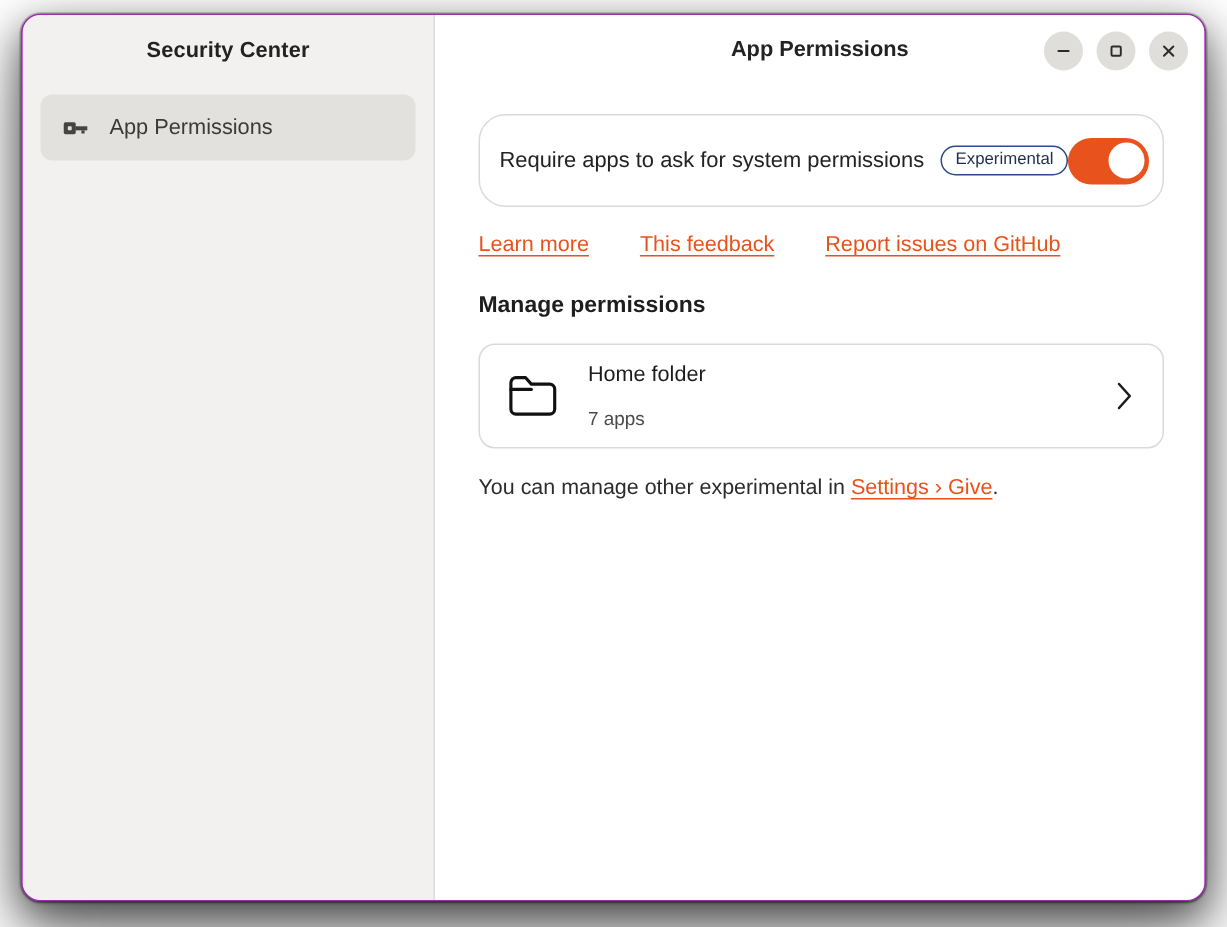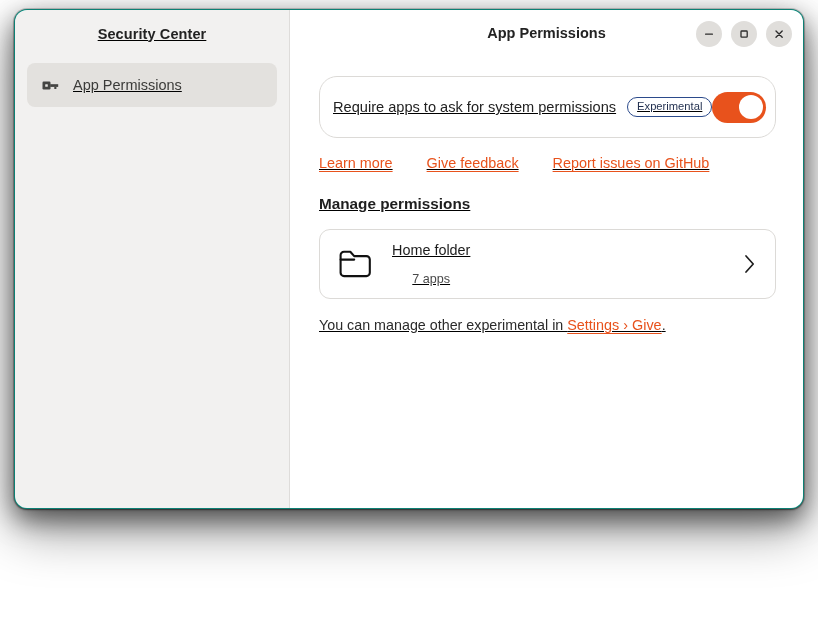--- a/index.html
+++ b/index.html
@@ -18,32 +18,31 @@
     width: 818px;
     height: 618px;
     background: #ffffff;
   }
 
   #window {
     position: absolute;
     left: 14px;
     top: 9px;
     width: 790px;
-    height: 500px;
+    height: 592px;
     border-radius: 13px;
     overflow: hidden;
-    background: #14b8a6;
+    background: #d946ef;
     border: 1px solid rgba(0,0,0,0.30);
     box-shadow:
       0 0 0 1px rgba(0,0,0,0.16),
       0 1px 2px rgba(0,0,0,0.45),
       0 10px 26px rgba(0,0,0,0.55),
       0 22px 52px rgba(0,0,0,0.40);
     display: flex;
-    text-decoration: underline;
   }
 
   
   #sidebar {
     width: 275px;
     flex: 0 0 275px;
     background: #f2f1f0;
     border-right: 1px solid #dedcda;
     display: flex;
     flex-direction: column;
@@ -254,21 +253,20 @@
     align-items: center;
     justify-content: center;
     color: #111111;
   }
 
   #permission-text {
     margin-left: 18px;
     display: flex;
     flex-direction: column;
     gap: 14px;
-    text-align: center;
   }
   #permission-title {
     font-size: 14.4px;
     color: #1c1c1c;
   }
   #permission-subtitle {
     font-size: 12.6px;
     color: #4a4a4a;
   }
 
@@ -339,21 +337,21 @@
           <span id="toggle-label">Require apps to ask for system permissions</span>
           <span id="experimental-badge">Experimental</span>
           <div id="toggle-switch" role="switch" aria-checked="true">
             <div id="toggle-knob"></div>
           </div>
         </div>
 
 
         <div id="links-row">
           <a class="link" href="#">Learn more</a>
-          <a class="link" href="#">Give feedback</a>
+          <a class="link" href="#">This feedback</a>
           <a class="link" href="#">Report issues on GitHub</a>
         </div>
 
         <h2 id="manage-heading">Manage permissions</h2>
 
         <div id="permission-card" class="card">
           <span id="folder-icon">
             <svg width="34" height="30" viewBox="0 0 34 30" aria-hidden="true">
               <path d="M2.6 6.1 a3.4 3.4 0 0 1 3.4-3.4 h6.3 l3.9 4.4 h12.2
                        a3.4 3.4 0 0 1 3.4 3.4 v13.2 a3.4 3.4 0 0 1 -3.4 3.4

